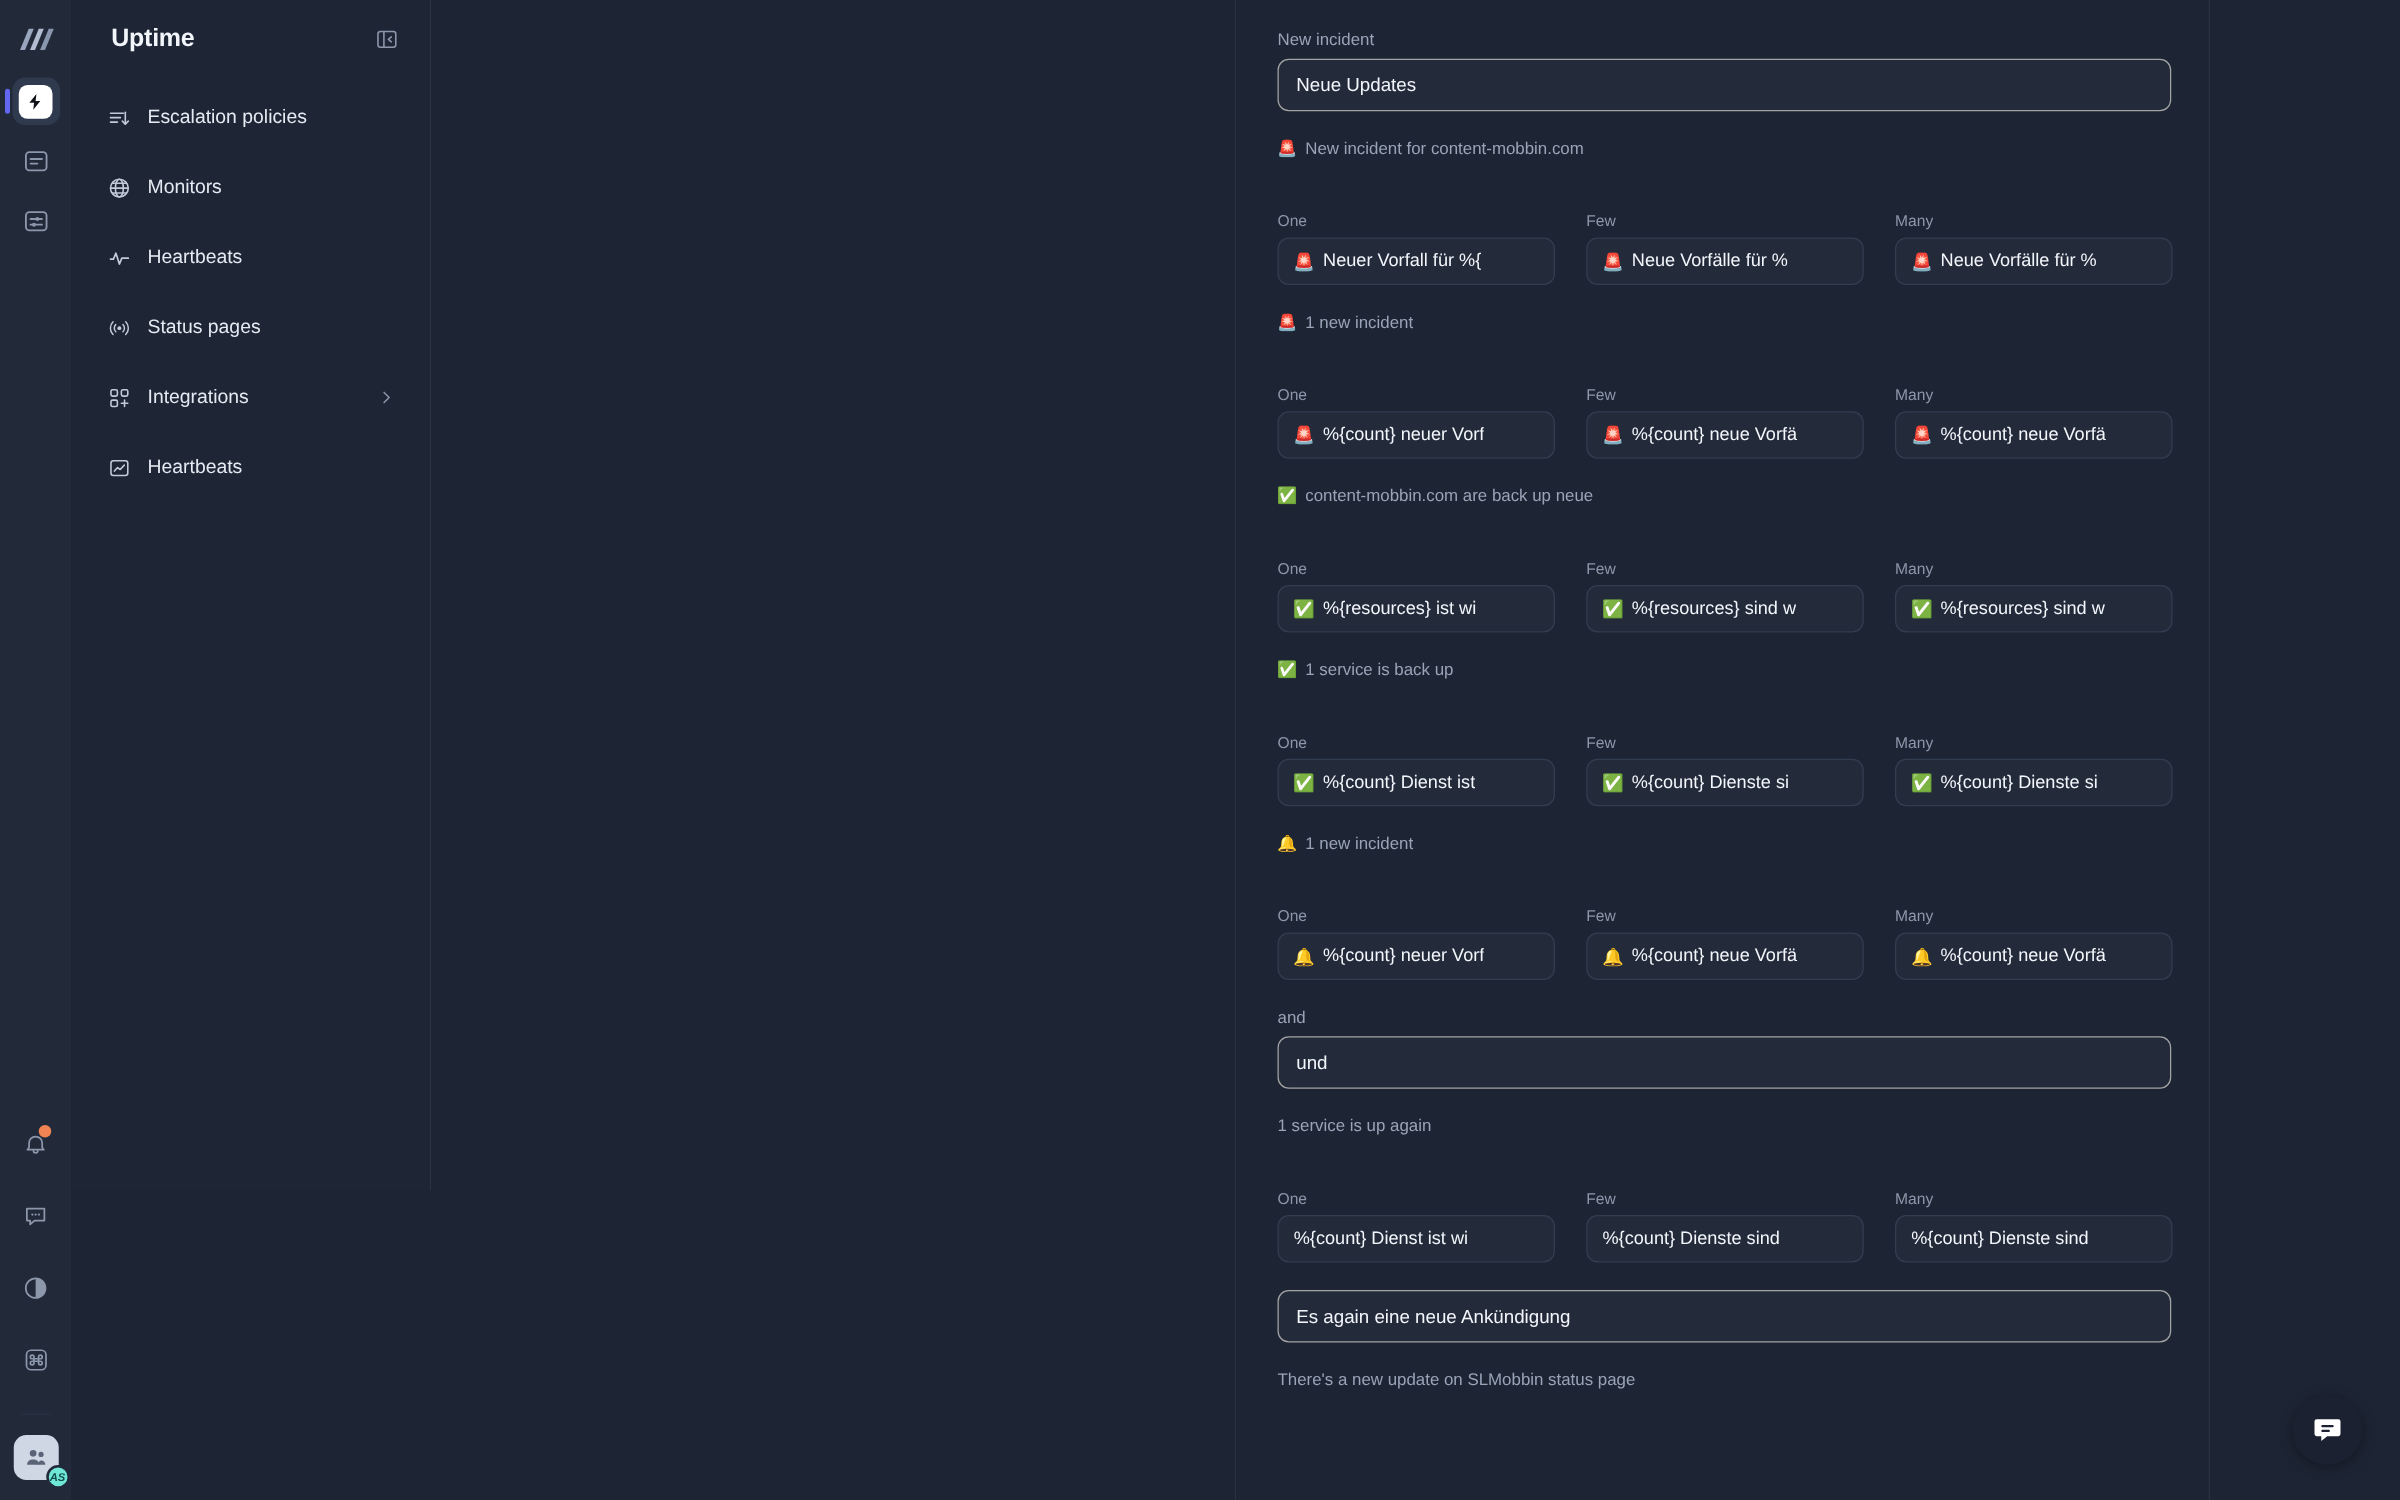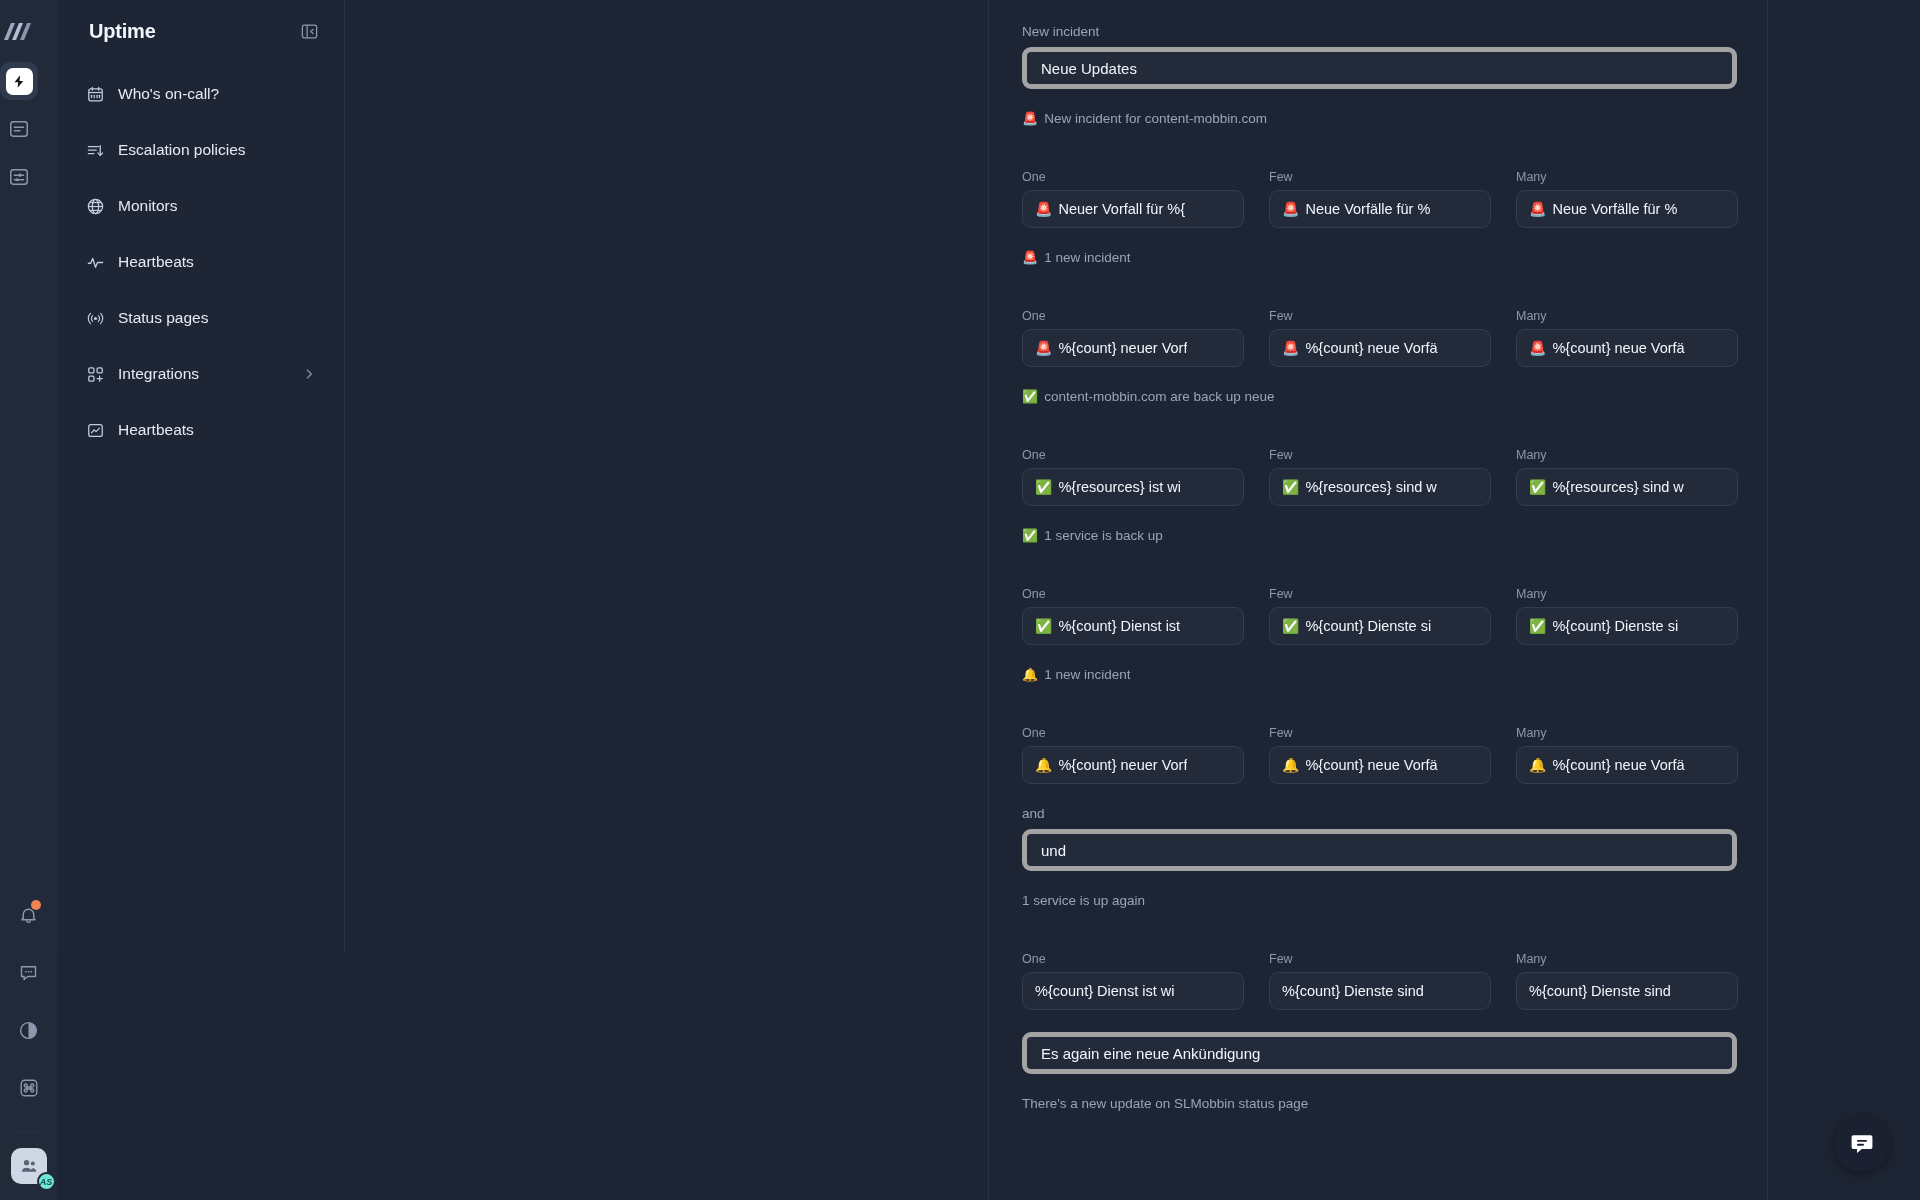--- a/index.html
+++ b/index.html
@@ -8,21 +8,21 @@
     background: #1d2433;
     font-family: "Liberation Sans", sans-serif;
     overflow: hidden;
   }
   .app { display: flex; width: 1920px; height: 1200px; position: relative; }
 
   
   .rail {
     width: 57px; height: 1200px;
     background: #222a3a;
-    display: flex; flex-direction: column; align-items: flex-start;
+    display: flex; flex-direction: column; align-items: center;
     flex: 0 0 57px; position: relative; font-style: italic;
   }
   .rail-logo { margin-top: 16px; margin-bottom: 16px; width: 34px; height: 30px;
     display: flex; align-items: center; justify-content: center; }
   .rail-btn {
     width: 38px; height: 38px; border-radius: 10px;
     display: flex; align-items: center; justify-content: center;
     margin-bottom: 10px; position: relative;
   }
   .rail-btn.active { background: #2e3murky; }
@@ -91,21 +91,21 @@
 
   .field-label {
     color:#9aa4b8; font-size:13.5px; margin-bottom: 8px;
     display:flex; align-items:center; gap: 6px;
   }
   .emoji { font-size: 13px; line-height:1; }
   .emoji.big { font-size: 14px; }
 
   .text-input {
     width: 715px; height: 42px; border-radius: 9px;
-    border: 5px solid #a3a3a3; background: #232b3b;
+    border: 1px solid #a3a3a3; background: #232b3b;
     color: #f3f6fb; font-size: 15px;
     display:flex; align-items:center; padding: 0 14px;
     margin-bottom: 22px; overflow:hidden; white-space:nowrap;
   }
 
   .plural-block { margin-bottom: 22px; }
   .plural-title {
     color:#9aa4b8; font-size:13.5px; margin-bottom: 7px;
     display:flex; align-items:center; gap:6px;
   }
@@ -246,35 +246,20 @@
           <rect x="3" y="4" width="18" height="16" rx="2.5"></rect>
           <line x1="9" y1="4" x2="9" y2="20"></line>
           <path d="M16.5 9.5 L13.5 12 l3 2.5" stroke-linecap="round" stroke-linejoin="round"></path>
         </svg>
       </div>
     </div>
 
     <div class="sb-nav">
 
 
-      <div class="sb-item">
-        <span class="ic">
-          <svg width="19" height="19" viewBox="0 0 24 24" fill="none" stroke="#c3cbdb" stroke-width="1.6">
-            <rect x="3.5" y="5" width="17" height="15" rx="2.5"></rect>
-            <line x1="3.5" y1="9.5" x2="20.5" y2="9.5"></line>
-            <line x1="8" y1="3" x2="8" y2="6.5" stroke-linecap="round"></line>
-            <line x1="16" y1="3" x2="16" y2="6.5" stroke-linecap="round"></line>
-            <line x1="7" y1="13" x2="7" y2="16" stroke-linecap="round"></line>
-            <line x1="10.5" y1="13" x2="10.5" y2="16" stroke-linecap="round"></line>
-            <line x1="14" y1="13" x2="14" y2="16" stroke-linecap="round"></line>
-            <line x1="17" y1="13" x2="17" y2="16" stroke-linecap="round"></line>
-          </svg>
-        </span>
-        <span class="lbl">Who's on-call?</span>
-      </div>
 
       <div class="sb-item">
         <span class="ic">
           <svg width="19" height="19" viewBox="0 0 24 24" fill="none" stroke="#c3cbdb" stroke-width="1.6" stroke-linecap="round">
             <line x1="3" y1="7" x2="16" y2="7"></line>
             <line x1="3" y1="11.5" x2="13" y2="11.5"></line>
             <line x1="3" y1="16" x2="10" y2="16"></line>
             <line x1="18" y1="6" x2="18" y2="18"></line>
             <path d="M15 15 L18 18.2 L21 15" stroke-linejoin="round"></path>
           </svg>

